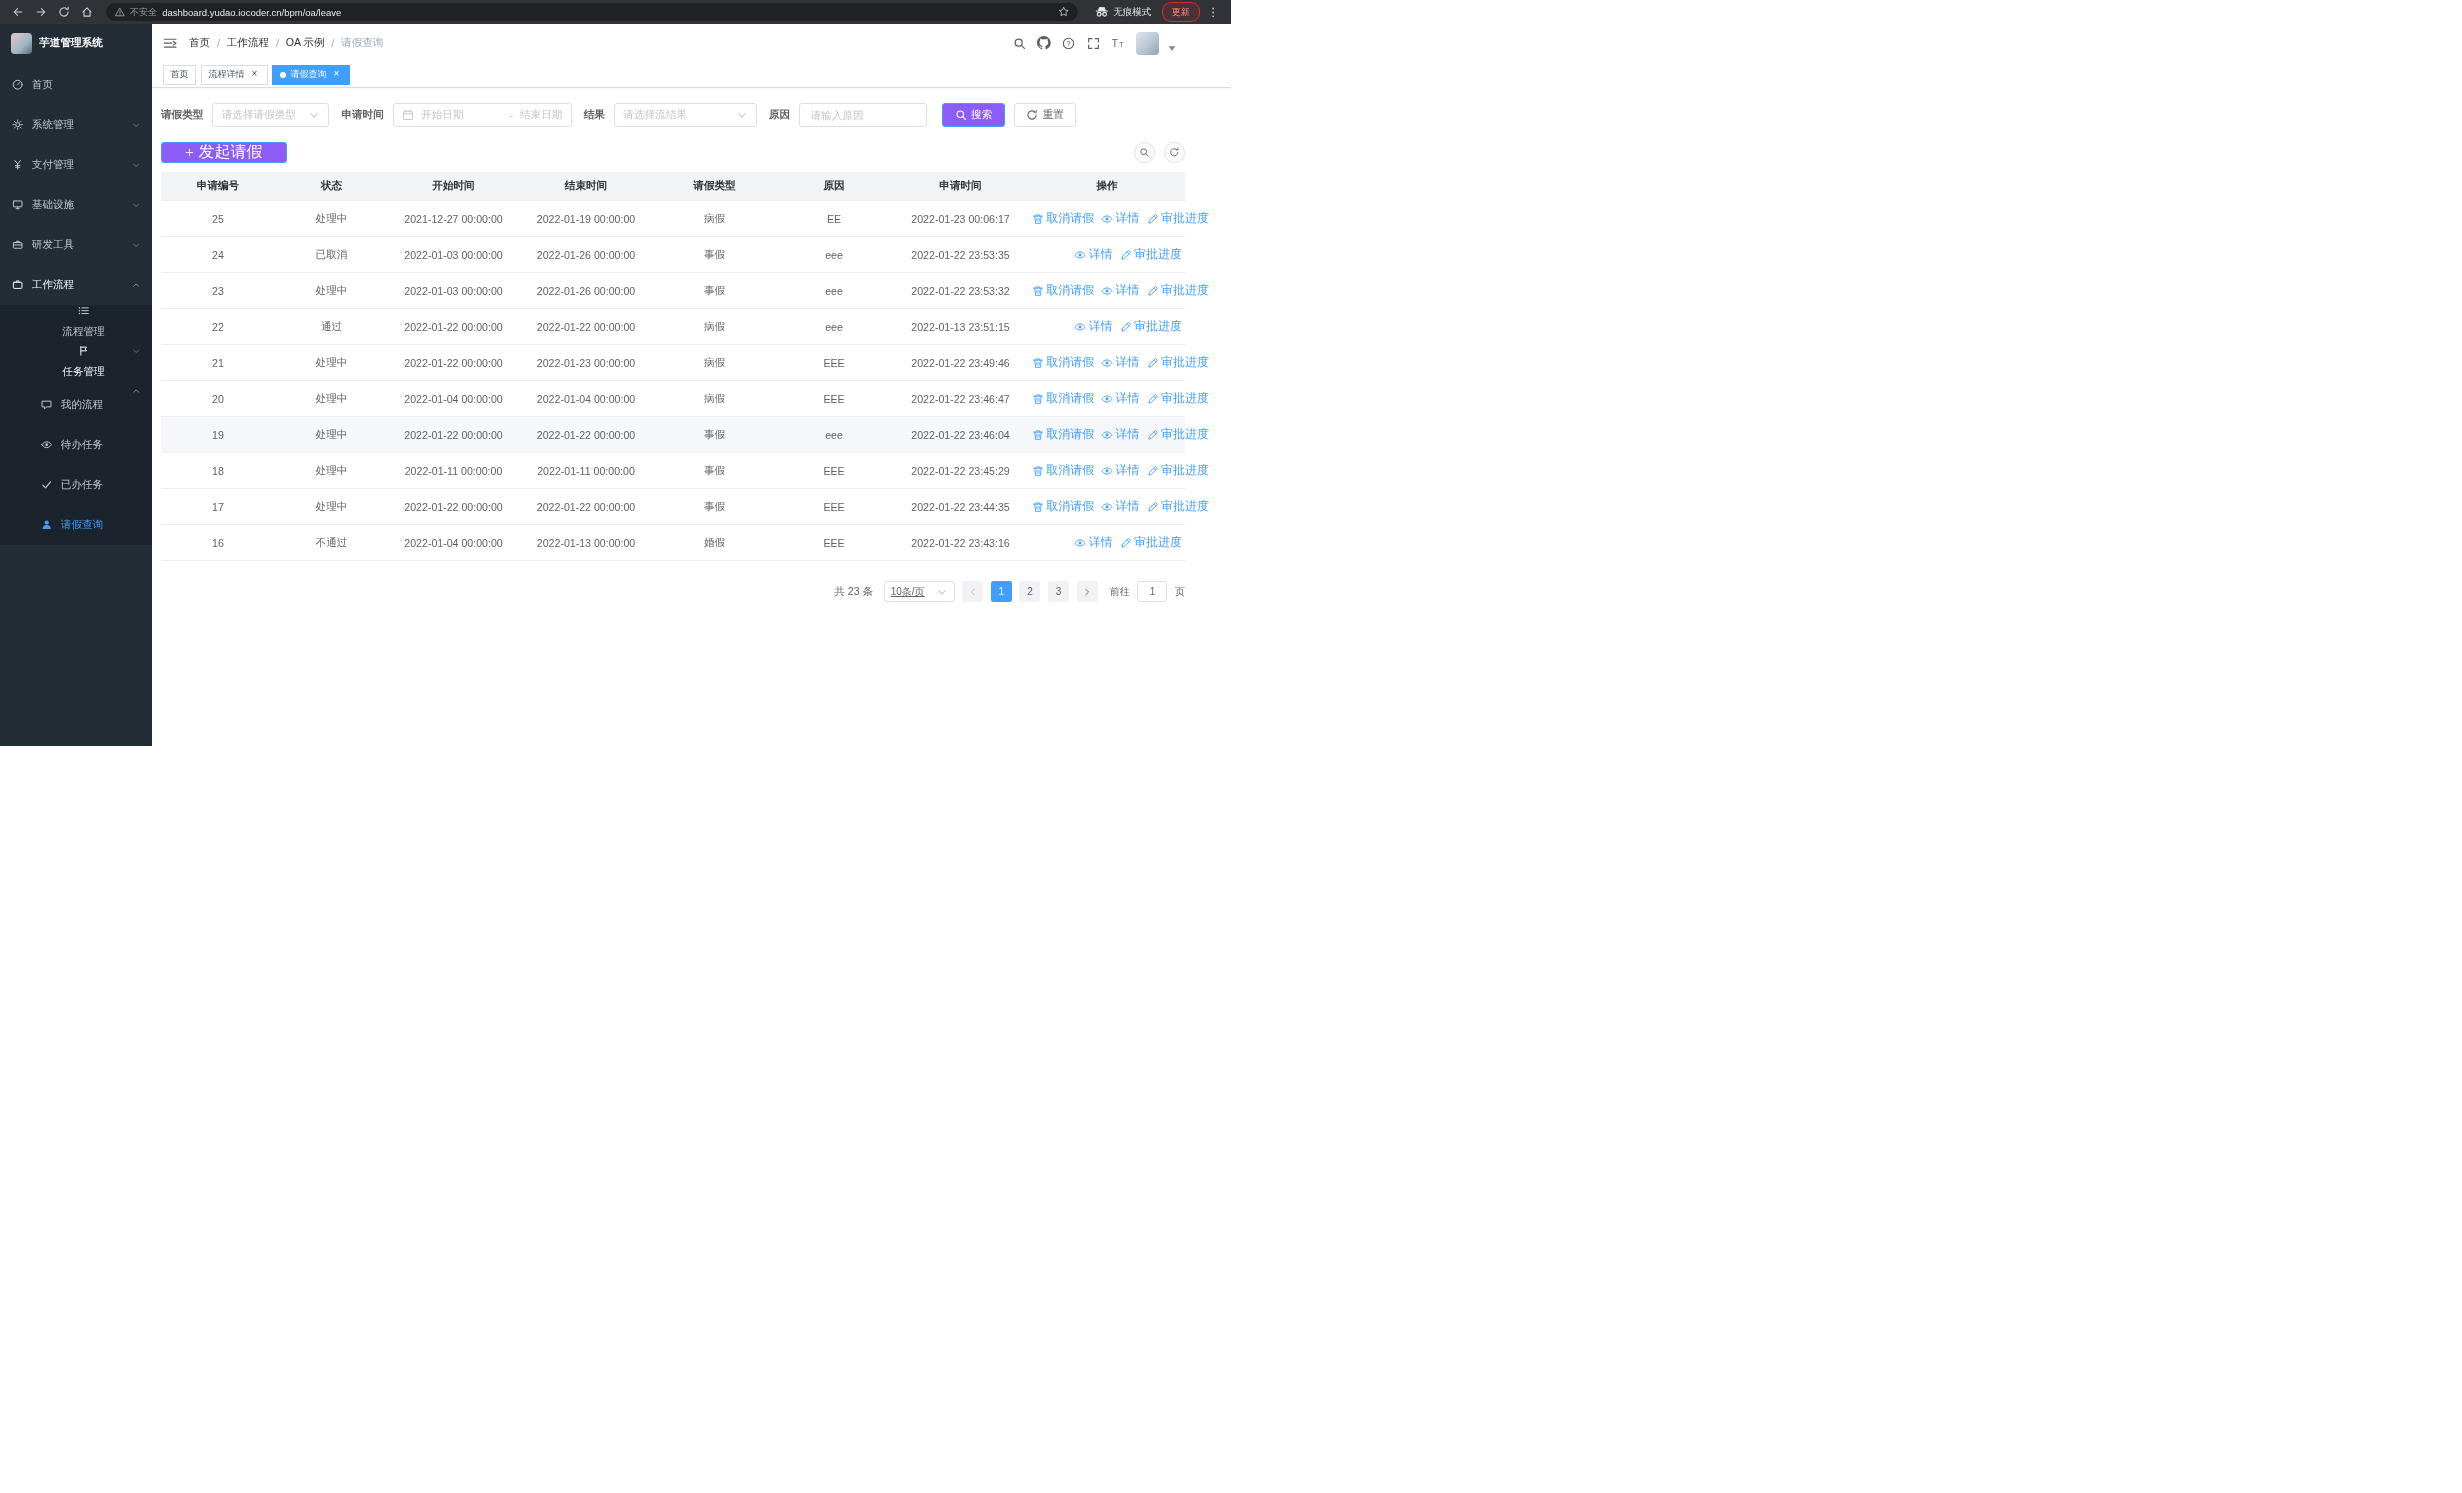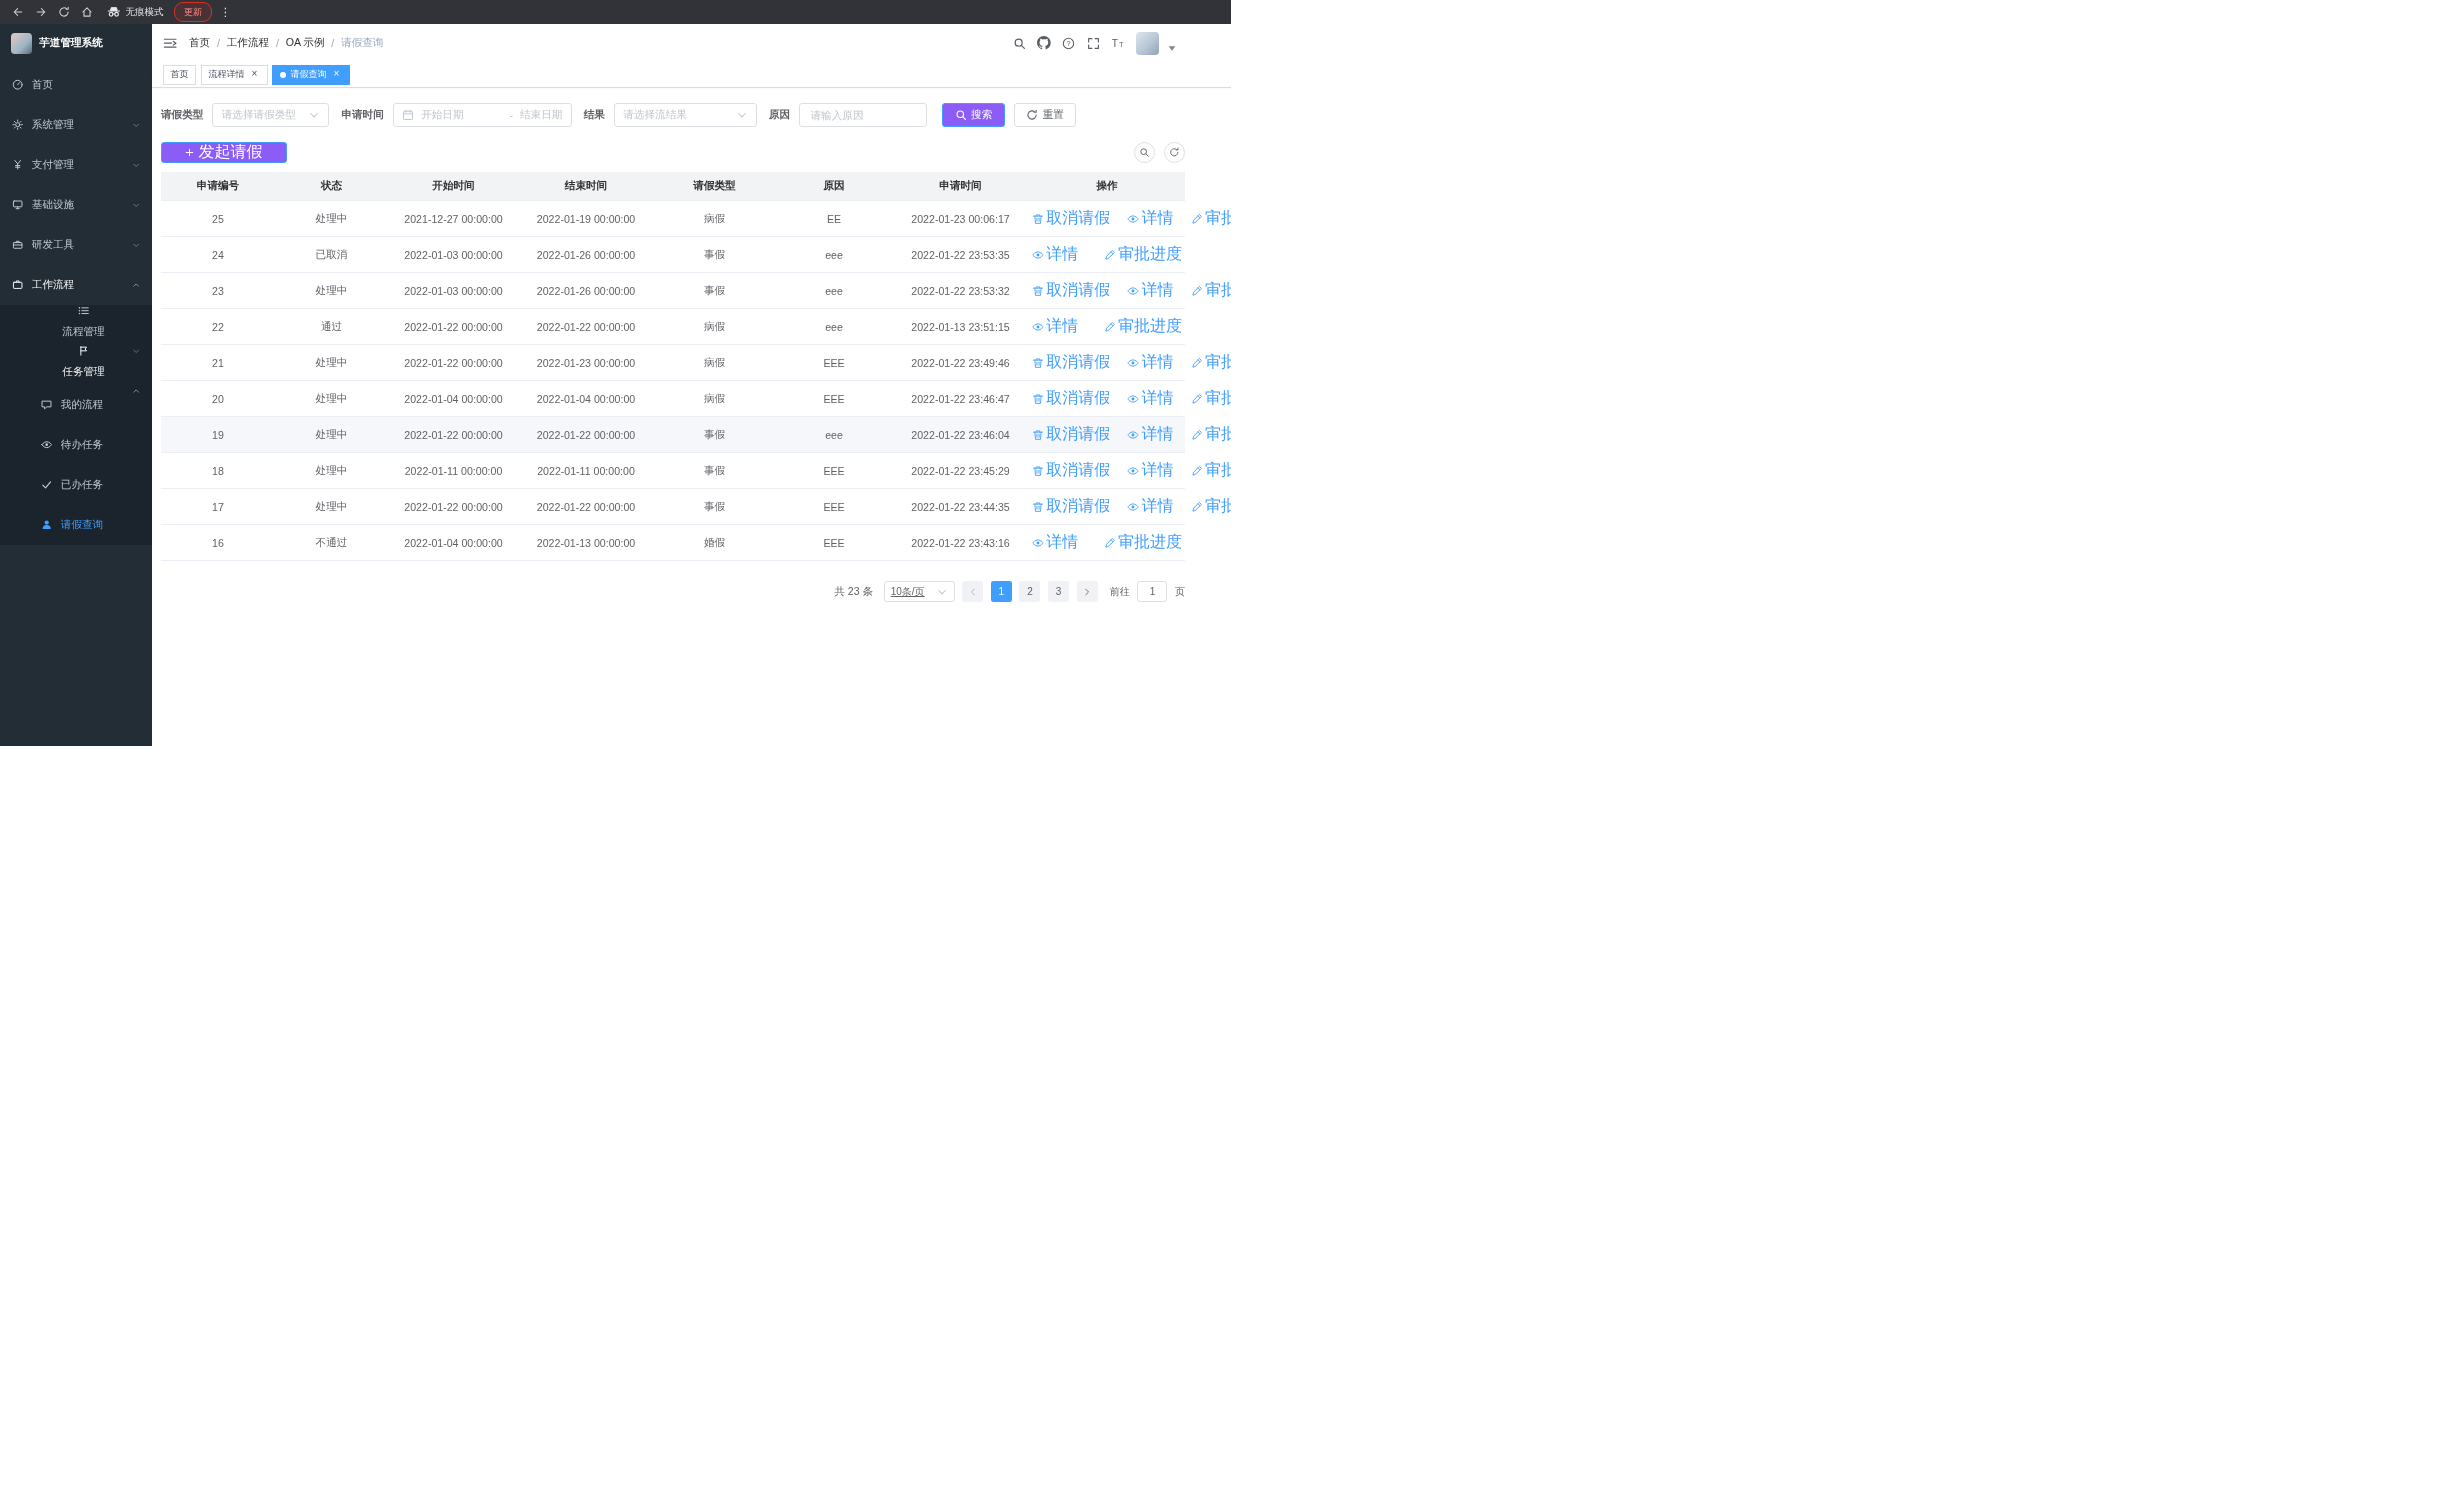--- a/index.html
+++ b/index.html
@@ -87,21 +87,21 @@
   .right-tools{margin-left:auto;display:flex;gap:9px;}
   .circle-btn{width:21px;height:21px;border-radius:50%;border:0.8px solid #dcdfe6;background:#fff;display:inline-flex;align-items:center;justify-content:center;color:#606266;cursor:pointer;padding:0;}
   .circle-btn [data-icon]{width:10.6px;height:10.6px;display:inline-flex;}
 
   
   .grid-table{margin-top:9px;font-size:10.6px;color:#606266;}
   .t-row{display:grid;grid-template-columns:114px 113px 131px 134px 123px 116px 137px 1fr;align-items:center;height:36px;border-bottom:0.8px solid #ebeef5;text-align:center;}
   .t-row.t-head{height:29px;background:#f2f3f5;font-weight:bold;color:#303133;border-bottom:0.8px solid #ebeef5;}
   .t-row.hl{background:#f5f7fa;}
   .t-cell{padding:0 3px;white-space:nowrap;overflow:hidden;}
-  .ops{display:flex;justify-content:space-between;gap:17px;font-size:16px;overflow:visible;}
+  .ops{display:flex;justify-content:flex-end;gap:7px;font-size:12px;overflow:visible;}
   .op-link{color:#409eff;display:inline-flex;align-items:center;gap:2.3px;cursor:pointer;white-space:nowrap;}
   .op-ico{width:9px;height:9px;display:inline-flex;}
 
   
   .pagination{display:flex;align-items:center;justify-content:flex-end;gap:7.6px;margin-top:20px;font-size:10px;color:#606266;}
   .pg-total{font-size:10.6px;margin-right:3px;}
   .pg-size{height:21px;width:71px;border:0.8px solid #dcdfe6;border-radius:3px;display:flex;align-items:center;justify-content:space-between;padding:0 6px;cursor:pointer;color:#606266;text-decoration:underline;}
   .pg-btn{min-width:21px;height:21px;border:none;border-radius:2.3px;background:#f0f2f5;color:#606266;font-size:10px;display:inline-flex;align-items:center;justify-content:center;cursor:pointer;padding:0 4.6px;}
   .pg-btn [data-icon]{width:10px;height:10px;display:inline-flex;}
   .pg-prev{color:#a8abb2;}
@@ -140,20 +140,36 @@
           </svg>
         </span>
       </span>
     <span class="c-btn">
         <span data-icon="home">
           <svg viewBox="0 0 16 16">
             <path d="M2.5 8L8 2.5L13.5 8M4 7v6.5h8V7" fill="none" stroke="currentColor" stroke-width="1.4" stroke-linecap="round" stroke-linejoin="round"></path>
           </svg>
         </span>
       </span>
+    <div class="url-bar">
+      <span class="warn" data-icon="warning" style="width:10px;height:10px;">
+          <svg viewBox="0 0 16 16">
+            <path d="M8 2.2L14.8 14H1.2z" fill="none" stroke="currentColor" stroke-width="1.4" stroke-linecap="round" stroke-linejoin="round"></path>
+            <path d="M8 6.5v3.6M8 12.2v.1" fill="none" stroke="currentColor" stroke-width="1.4" stroke-linecap="round" stroke-linejoin="round"></path>
+          </svg>
+        </span>
+      <span class="sec">不安全</span>
+      <span class="url">dashboard.yudao.iocoder.cn/bpm/oa/leave</span>
+      <span class="spacer"></span>
+      <span class="star" data-icon="star" style="width:11.4px;height:11.4px;">
+          <svg viewBox="0 0 16 16">
+            <path d="M8 1.8l1.9 3.9 4.3.6-3.1 3 .7 4.3L8 11.6l-3.8 2 .7-4.3-3.1-3 4.3-.6z" fill="none" stroke="currentColor" stroke-width="1.2" stroke-linejoin="round"></path>
+          </svg>
+        </span>
+    </div>
     <div class="incog">
       <span data-icon="incognito" style="width:13.7px;height:13.7px;">
           <svg viewBox="0 0 16 16">
             <path d="M1.5 7h13" fill="none" stroke="currentColor" stroke-width="1.4" stroke-linecap="round" stroke-linejoin="round"></path>
             <path d="M5 3l-1 3.5h8L11 3z" fill="currentColor" stroke="currentColor" stroke-width="1"></path>
             <circle cx="4.8" cy="10.8" r="2.1" fill="none" stroke="currentColor" stroke-width="1.4" stroke-linecap="round" stroke-linejoin="round"></circle>
             <circle cx="11.2" cy="10.8" r="2.1" fill="none" stroke="currentColor" stroke-width="1.4" stroke-linecap="round" stroke-linejoin="round"></circle>
             <path d="M6.9 10.5h2.2" fill="none" stroke="currentColor" stroke-width="1.4" stroke-linecap="round" stroke-linejoin="round"></path>
           </svg>
         </span>

